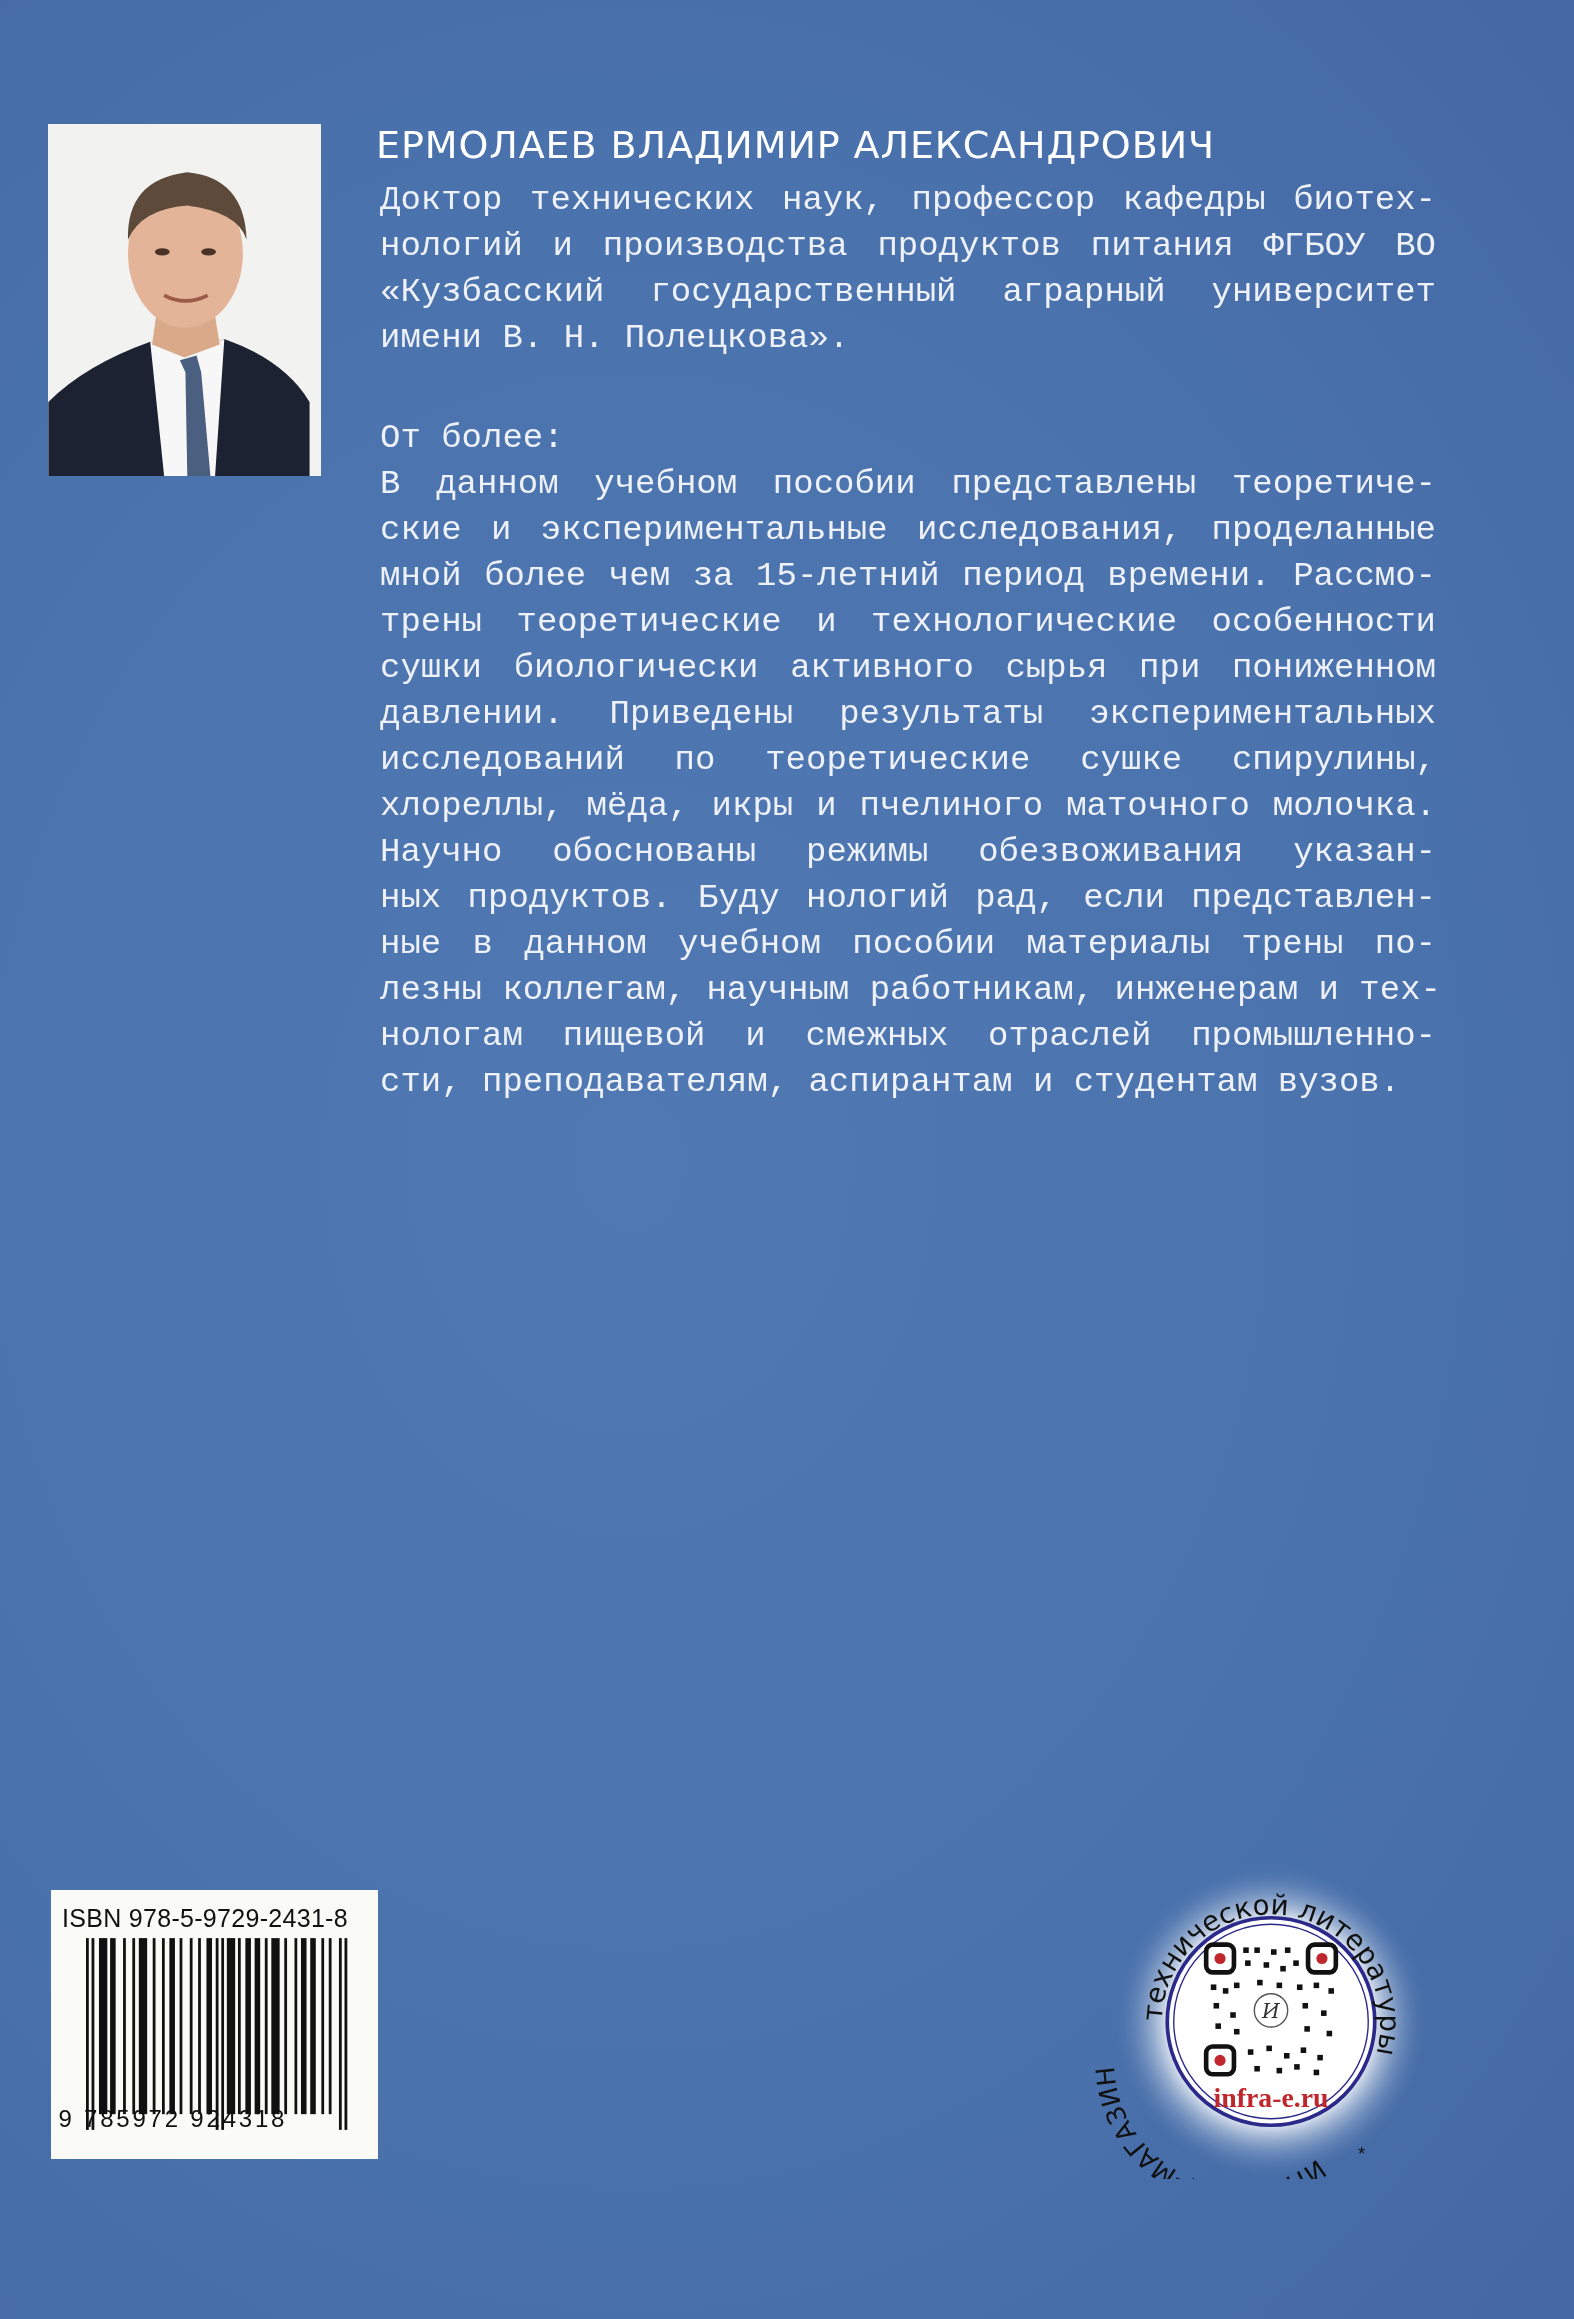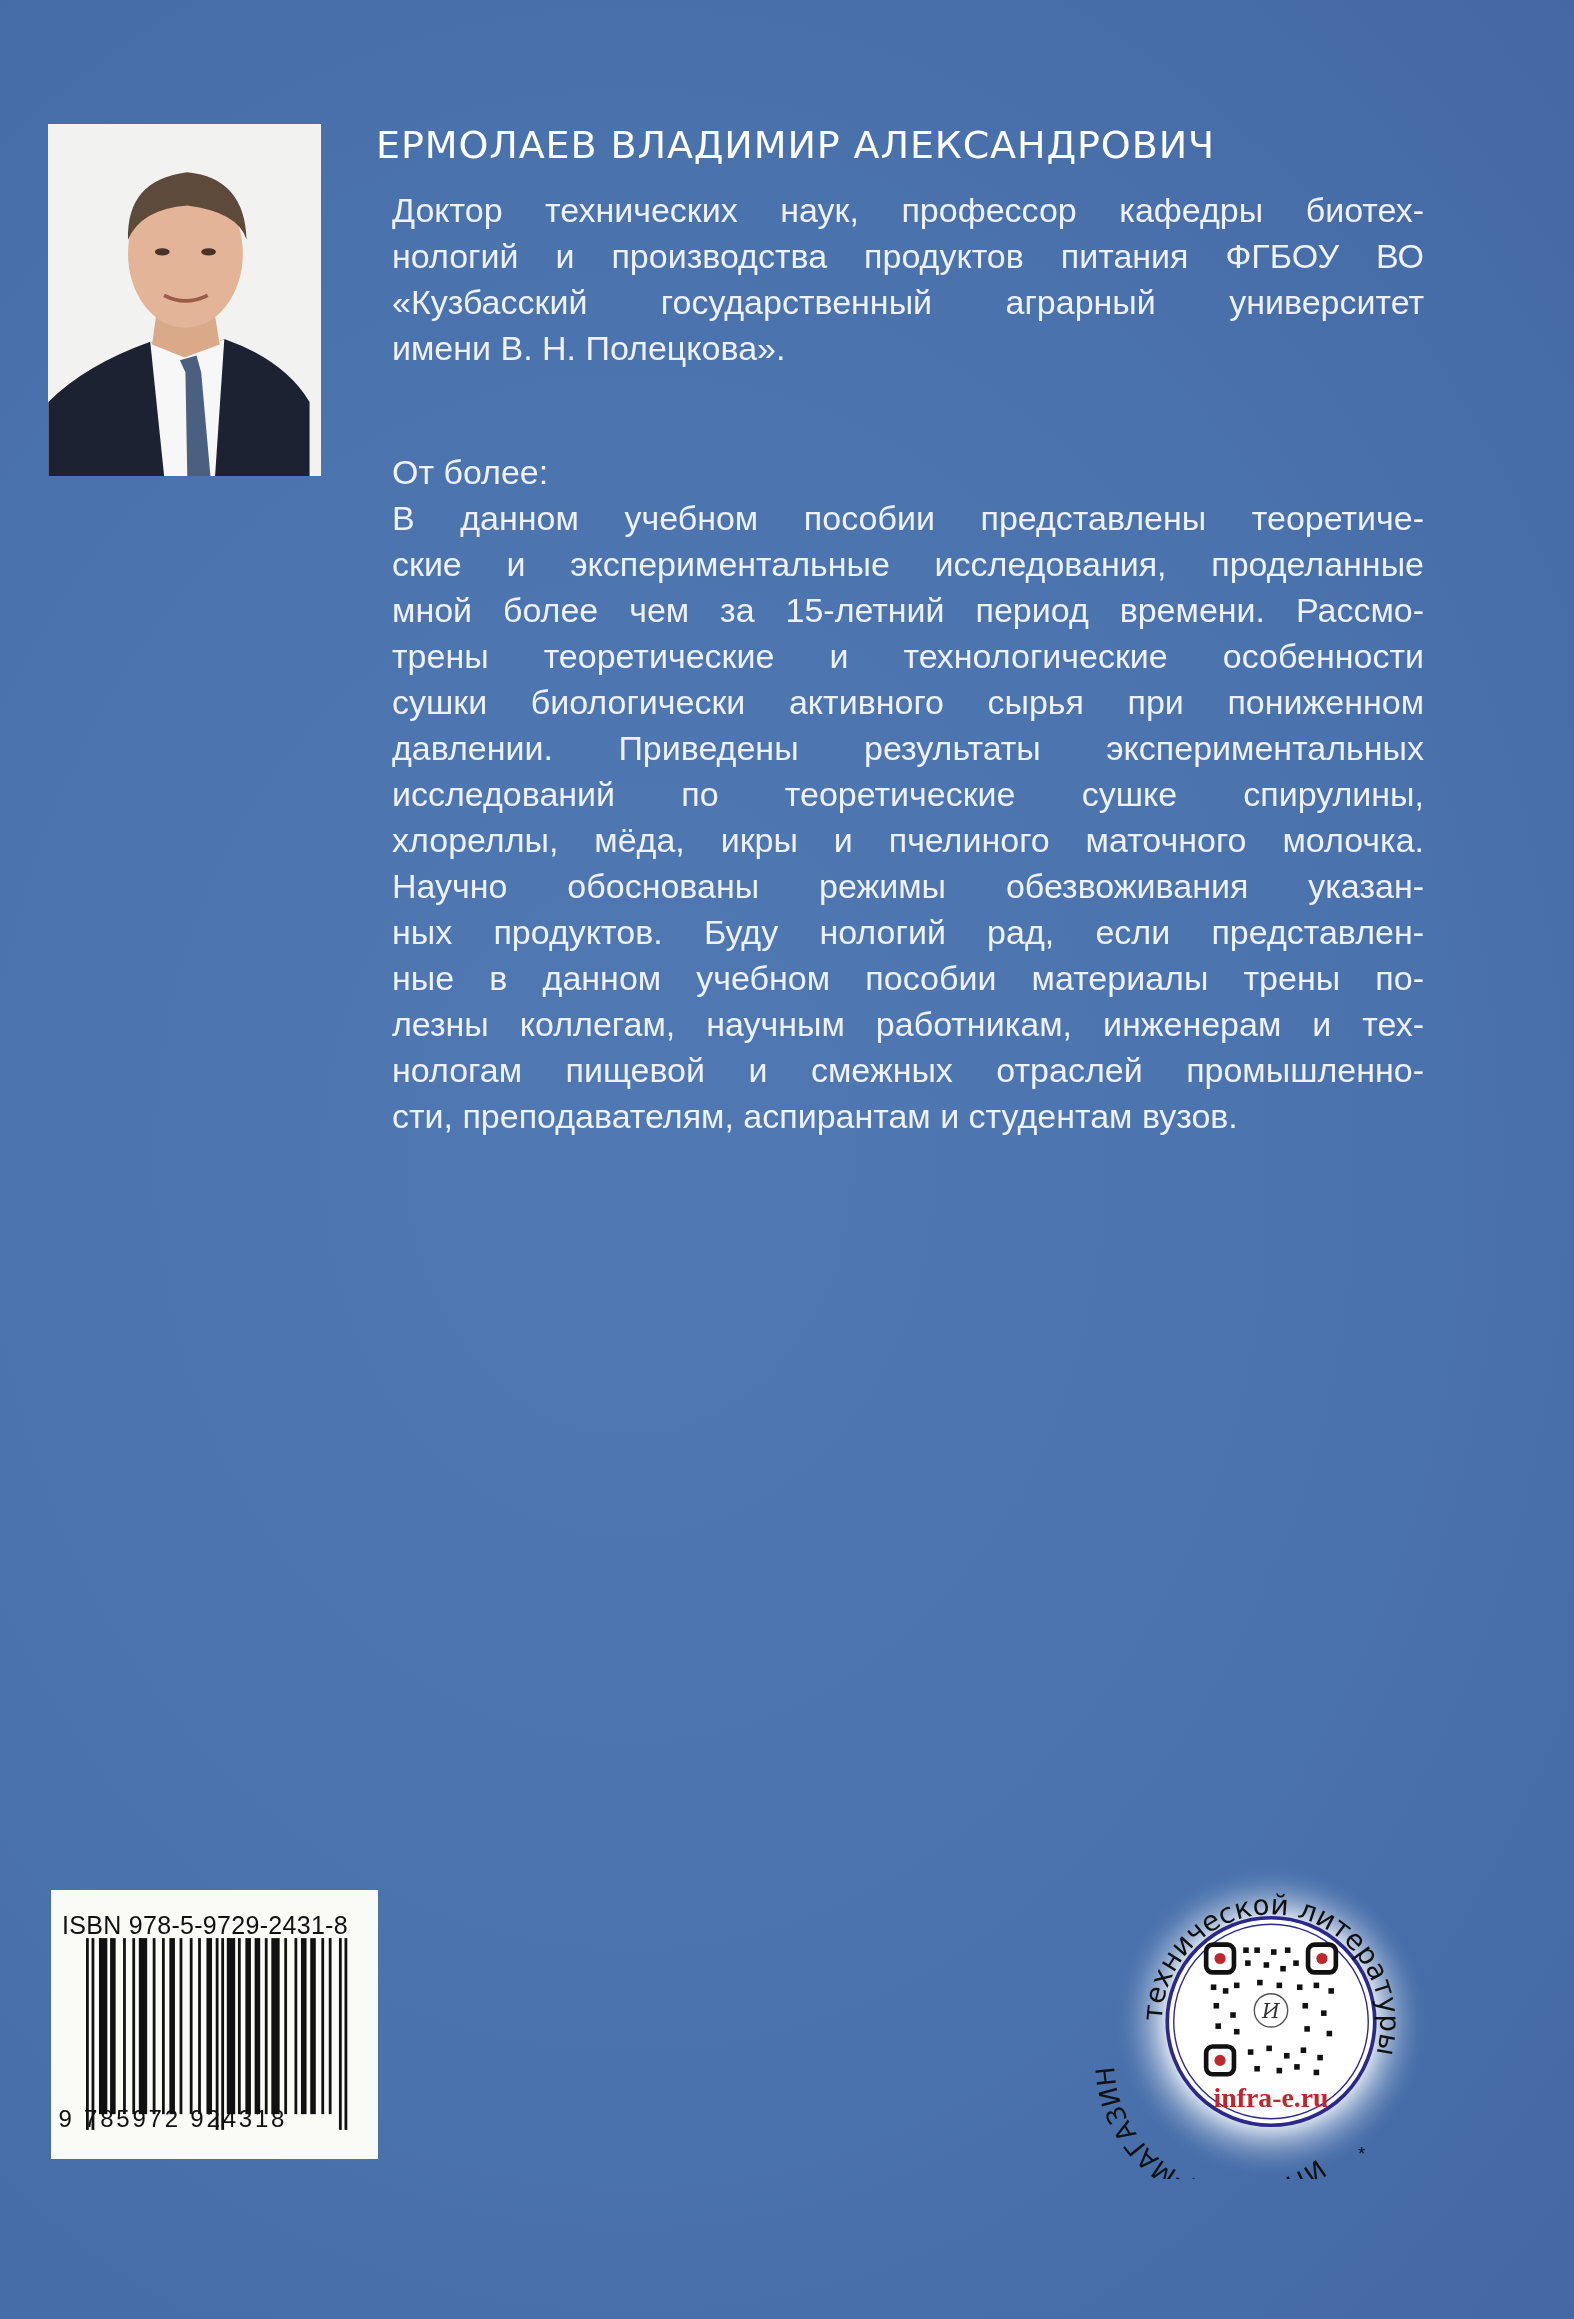--- a/index.html
+++ b/index.html
@@ -17,32 +17,32 @@
   .photo svg { width:100%; height:100%; display:block; }
   .author-block {
     position:absolute; left:376px; top:119px; width:1064px;
   }
   .author-name {
     font-family:"DejaVu Sans", sans-serif; font-weight:normal;
     font-size:38px; letter-spacing:0.9px; margin:0 0 5.6px 0; line-height:52px;
     color:#ffffff;
   }
   .para {
-    font-family:Liberation Sans, sans-serif;
-    font-size:34px; line-height:46px; text-align:justify; margin:16px;
+    font-family:Liberation Mono, monospace;
+    font-size:34px; line-height:46px; text-align:justify; margin:4px;
     color:#eef1f8;
   }
   .para .ln { display:block; text-align:justify; text-align-last:justify; white-space:nowrap; }
   .para .ln.last { text-align-last:left; }
   .spacer { height:46px; }
   .isbn-box {
     position:absolute; left:51px; top:1890px; width:327px; height:269px;
     background:#fafaf7; color:#111;
   }
-  .isbn-text { position:absolute; left:11px; top:21px; font-size:25px; letter-spacing:0.3px; }
+  .isbn-text { position:absolute; left:11px; top:14px; font-size:25px; letter-spacing:0.3px; }
   .barcode { position:absolute; left:35px; top:48px; width:265px; height:192px; }
   .bc-digits { position:absolute; left:7.4px; top:215px; font-size:24px; letter-spacing:2.8px; }
   .badge { position:absolute; left:1095px; top:1864px; width:352px; height:315px; }
 </style>
 </head>
 <body>
 
 <div class="photo">
   <svg viewBox="0 0 294 380">
     <rect width="294" height="380" fill="#f2f2f0"></rect>

